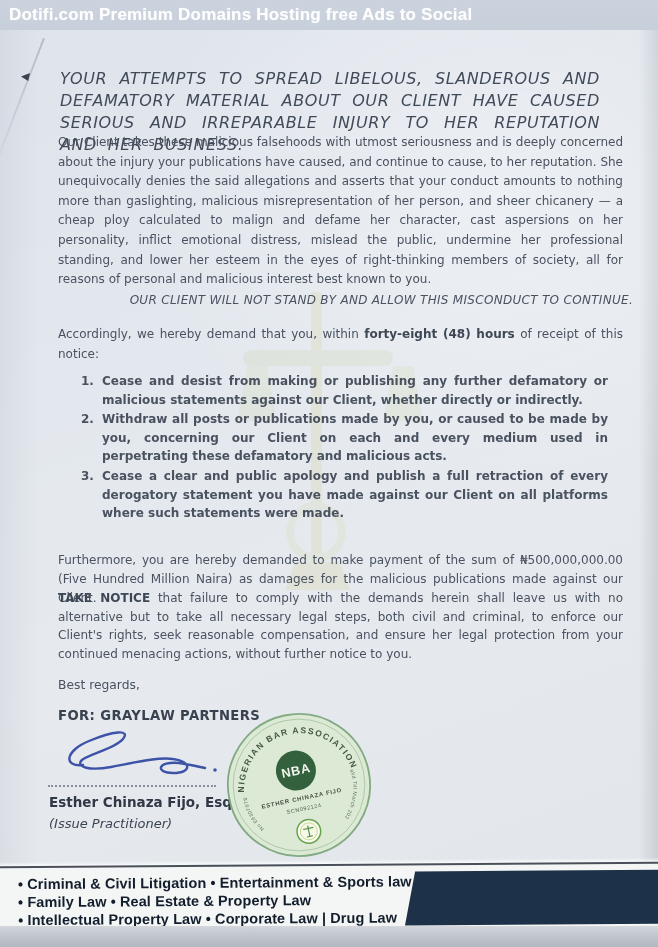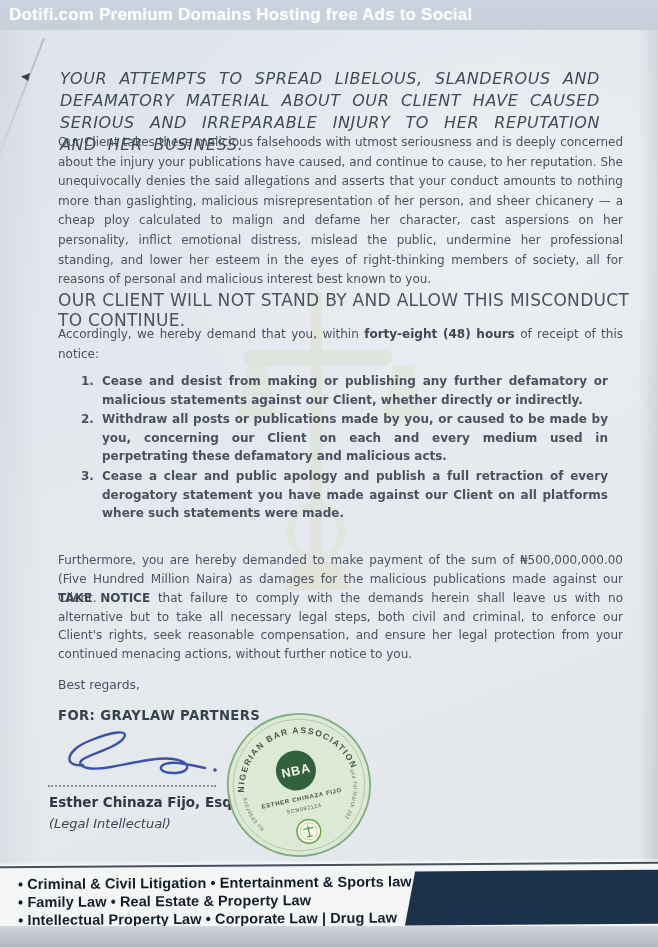--- a/index.html
+++ b/index.html
@@ -26,21 +26,21 @@
     background:#3c414a; clip-path:polygon(0 45%,100% 0,80% 100%); }
   
   .wm{ position:absolute; left:235px; top:292px; width:210px; height:305px;
     opacity:.16; pointer-events:none; }
   
   .txt{ position:absolute; color:#4a5260; font-size:12px; line-height:19.5px;
     text-align:justify; }
   .p-intro{ left:60px; top:68px; width:540px; font-size:16px; line-height:22px;
     font-style:italic; color:#414a58; letter-spacing:.6px; word-spacing:5px; }
   .p-client{ left:58px; top:133px; width:565px; line-height:19.6px; }
-  .p-caps{ left:58px; top:291px; width:575px; font-size:17px; letter-spacing:.3px; text-align:left; }
+  .p-caps{ left:58px; top:291px; width:575px; font-size:12px; letter-spacing:.3px; text-align:right;font-style:italic; }
   .p-accord{ left:58px; top:324px; width:565px; line-height:20px; }
   .p-list{ left:78px; top:372px; width:530px; }
   .p-list ol{ margin-left:20px; }
   .p-list li{ font-size:12px; line-height:18.6px; text-align:justify; margin-bottom:1px; padding-left:4px;font-weight:bold; }
   .p-further{ left:58px; top:523px; width:565px; line-height:19.2px;margin-top:28px; }
   .p-notice{ left:58px; top:589px; width:565px; line-height:18.6px; }
   .p-regards{ left:58px; top:676px; width:300px; text-align:left; font-size:12.3px; }
   .p-for{ left:58px; top:706px; width:340px; text-align:left; font-weight:bold;
     font-size:13.2px; letter-spacing:.4px; color:#39424f; }
   .bold{ font-weight:bold; color:#3e4754; }
@@ -111,21 +111,21 @@
 
   <p class="txt p-for">FOR: GRAYLAW PARTNERS</p>
   <p class="txt p-regards">Best regards,</p>
 
   <svg class="sig-svg" width="175" height="55" viewBox="0 0 175 55">
     <path d="M28,38 C8,40 10,24 34,14 C58,4 76,2 68,12 C60,22 30,28 26,34 C22,40 34,44 56,40 C82,35 104,30 118,32 C136,34 138,46 118,46 C100,46 102,34 124,36 C138,38 146,40 150,41" fill="none" stroke="#3d53a8" stroke-width="2.4" stroke-linecap="round"></path>
     <circle cx="160" cy="43" r="1.8" fill="#3d53a8"></circle>
   </svg>
   <div class="sig-dots"></div>
   <div class="sig-name">Esther Chinaza Fijo, Esq</div>
-  <div class="sig-title">(Legal Intellectual)</div>
+  <div class="sig-title">(Issue Practitioner)</div>
 
   <svg class="seal" viewBox="0 0 200 200">
     <circle cx="100" cy="100" r="96" fill="#dcead3" stroke="#7fa87f" stroke-width="2.5"></circle>
     <circle cx="100" cy="100" r="89" fill="none" stroke="#a9c7a3" stroke-width="1.2"></circle>
     <defs>
       <path id="arcTop" d="M 25,105 A 75,75 0 0 1 175,105"></path>
       <path id="arcLeft" d="M 45,152 A 72,72 0 0 1 28,96"></path>
       <path id="arcRight" d="M 172,96 A 72,72 0 0 1 152,155"></path>
     </defs>
     <text font-family="Liberation Sans, sans-serif" font-size="11.5" font-weight="bold" fill="#3f5340" letter-spacing="2">

